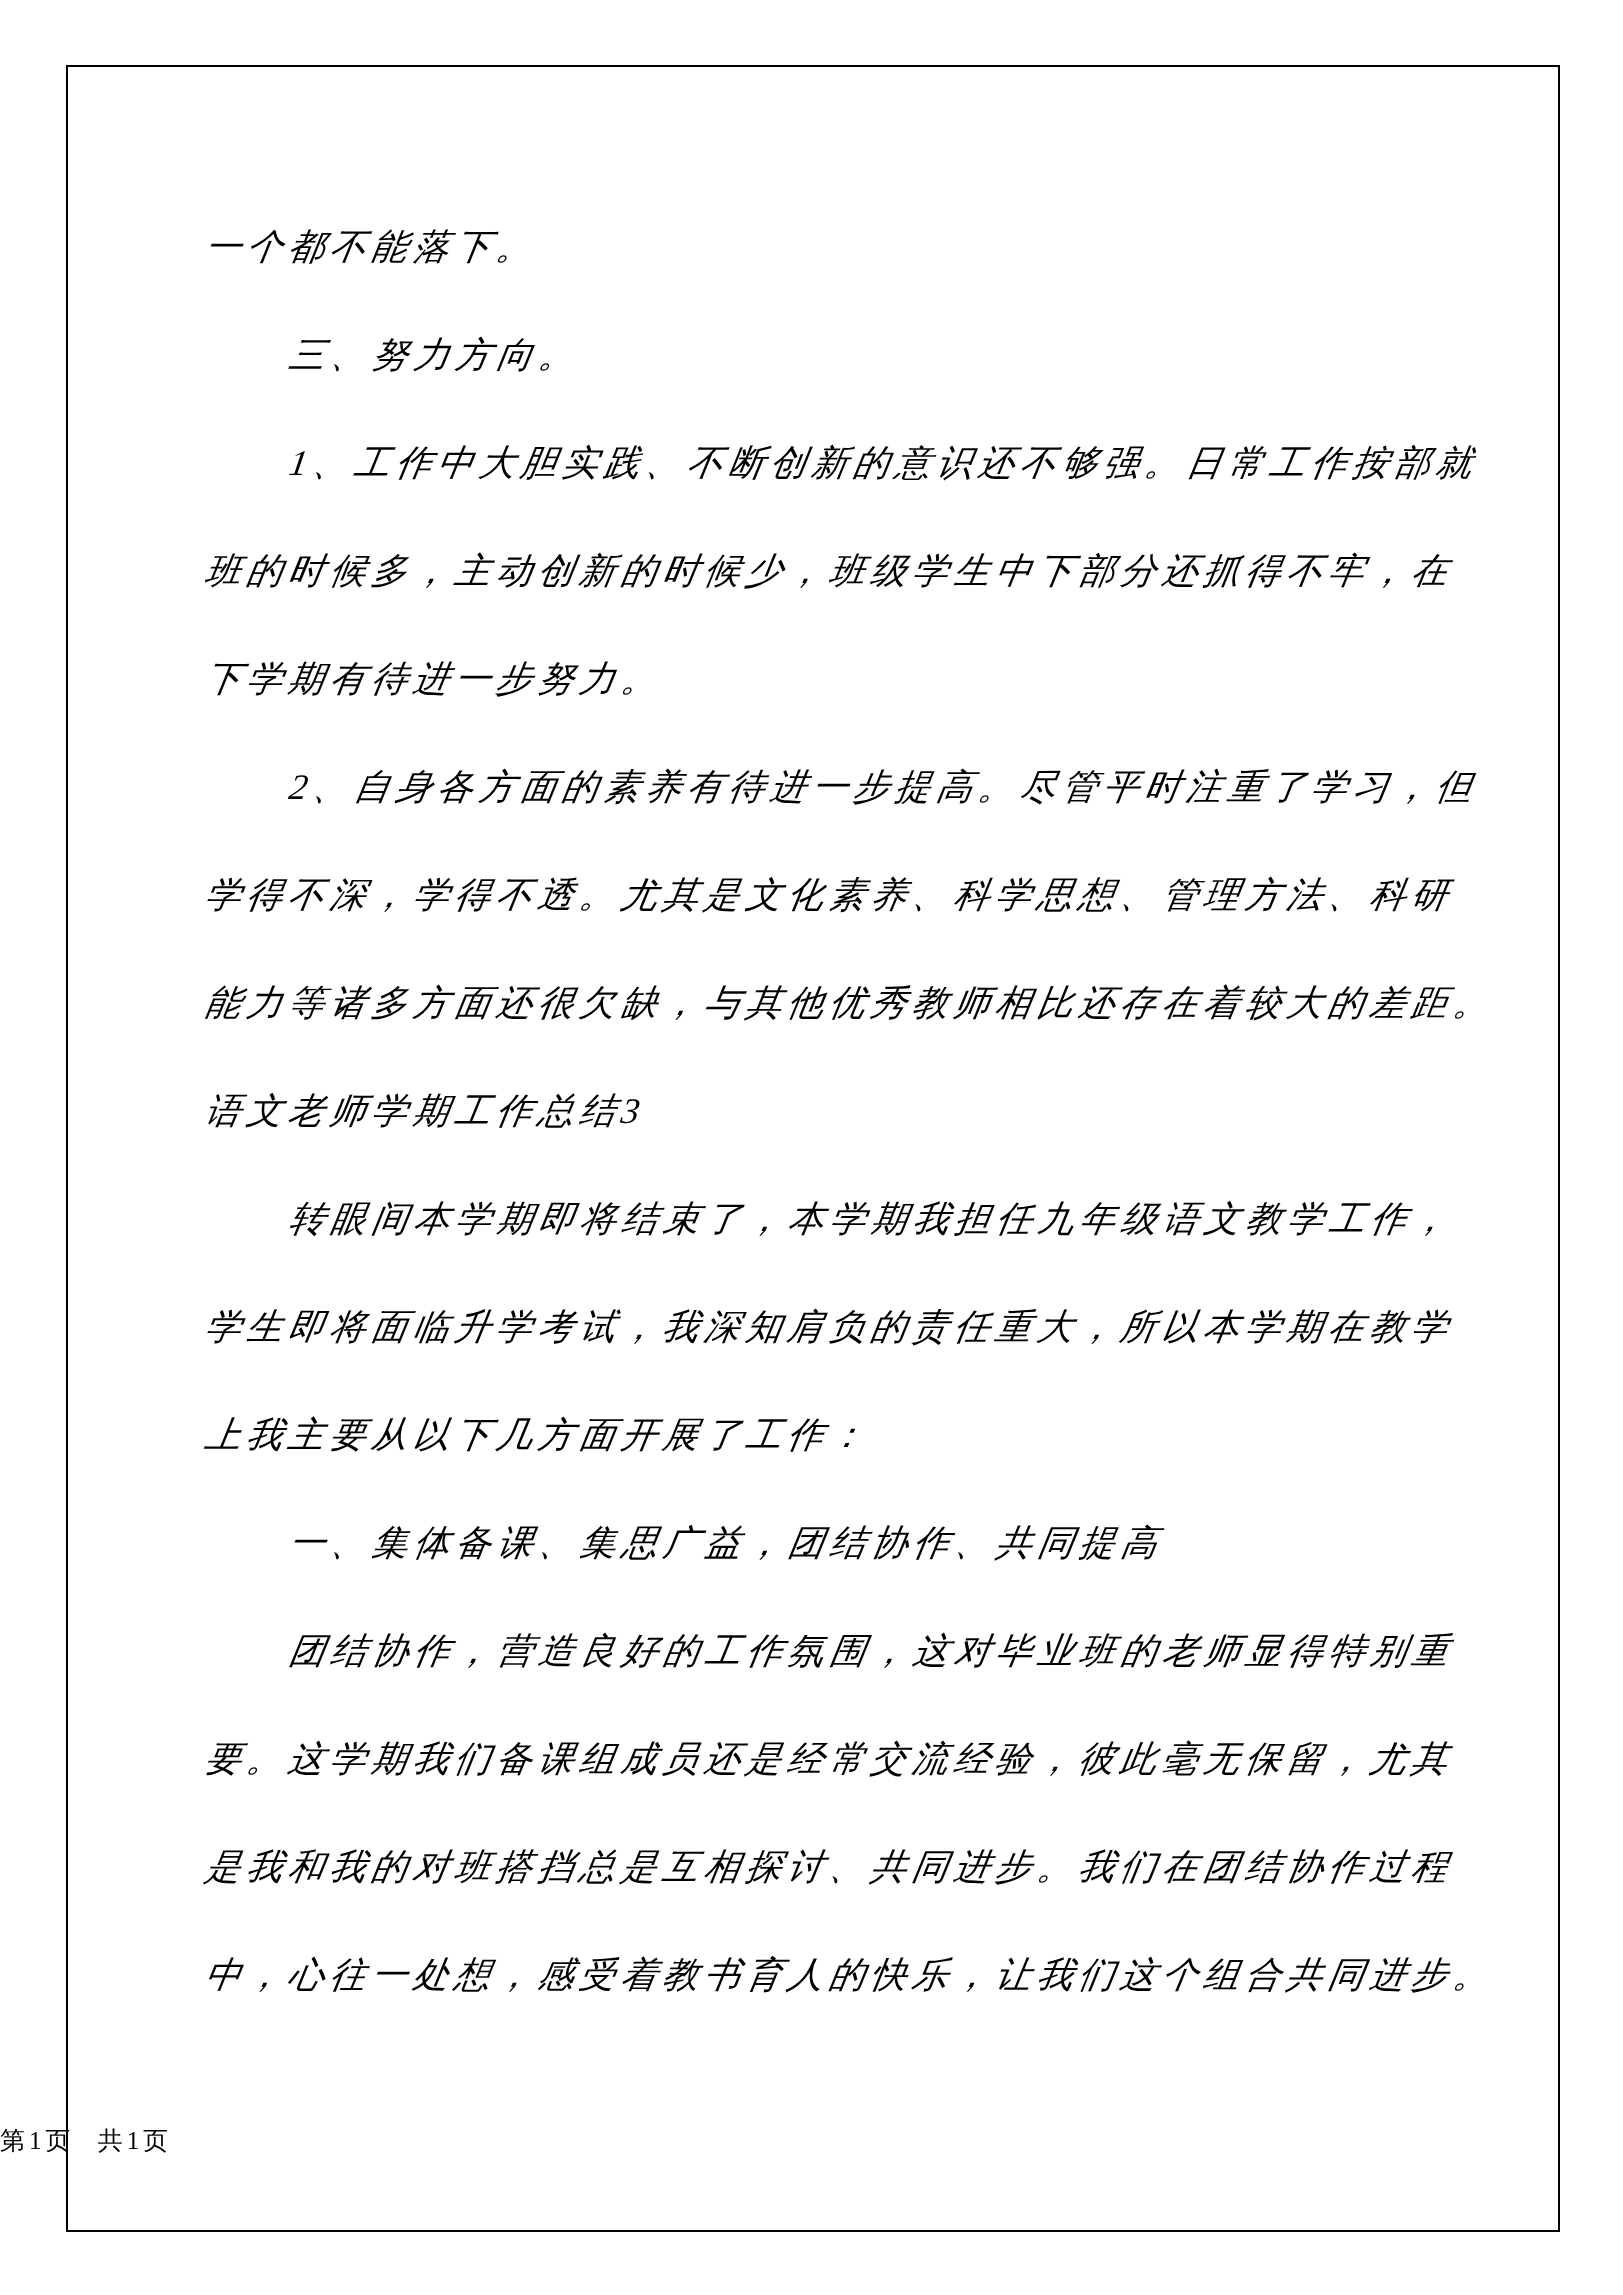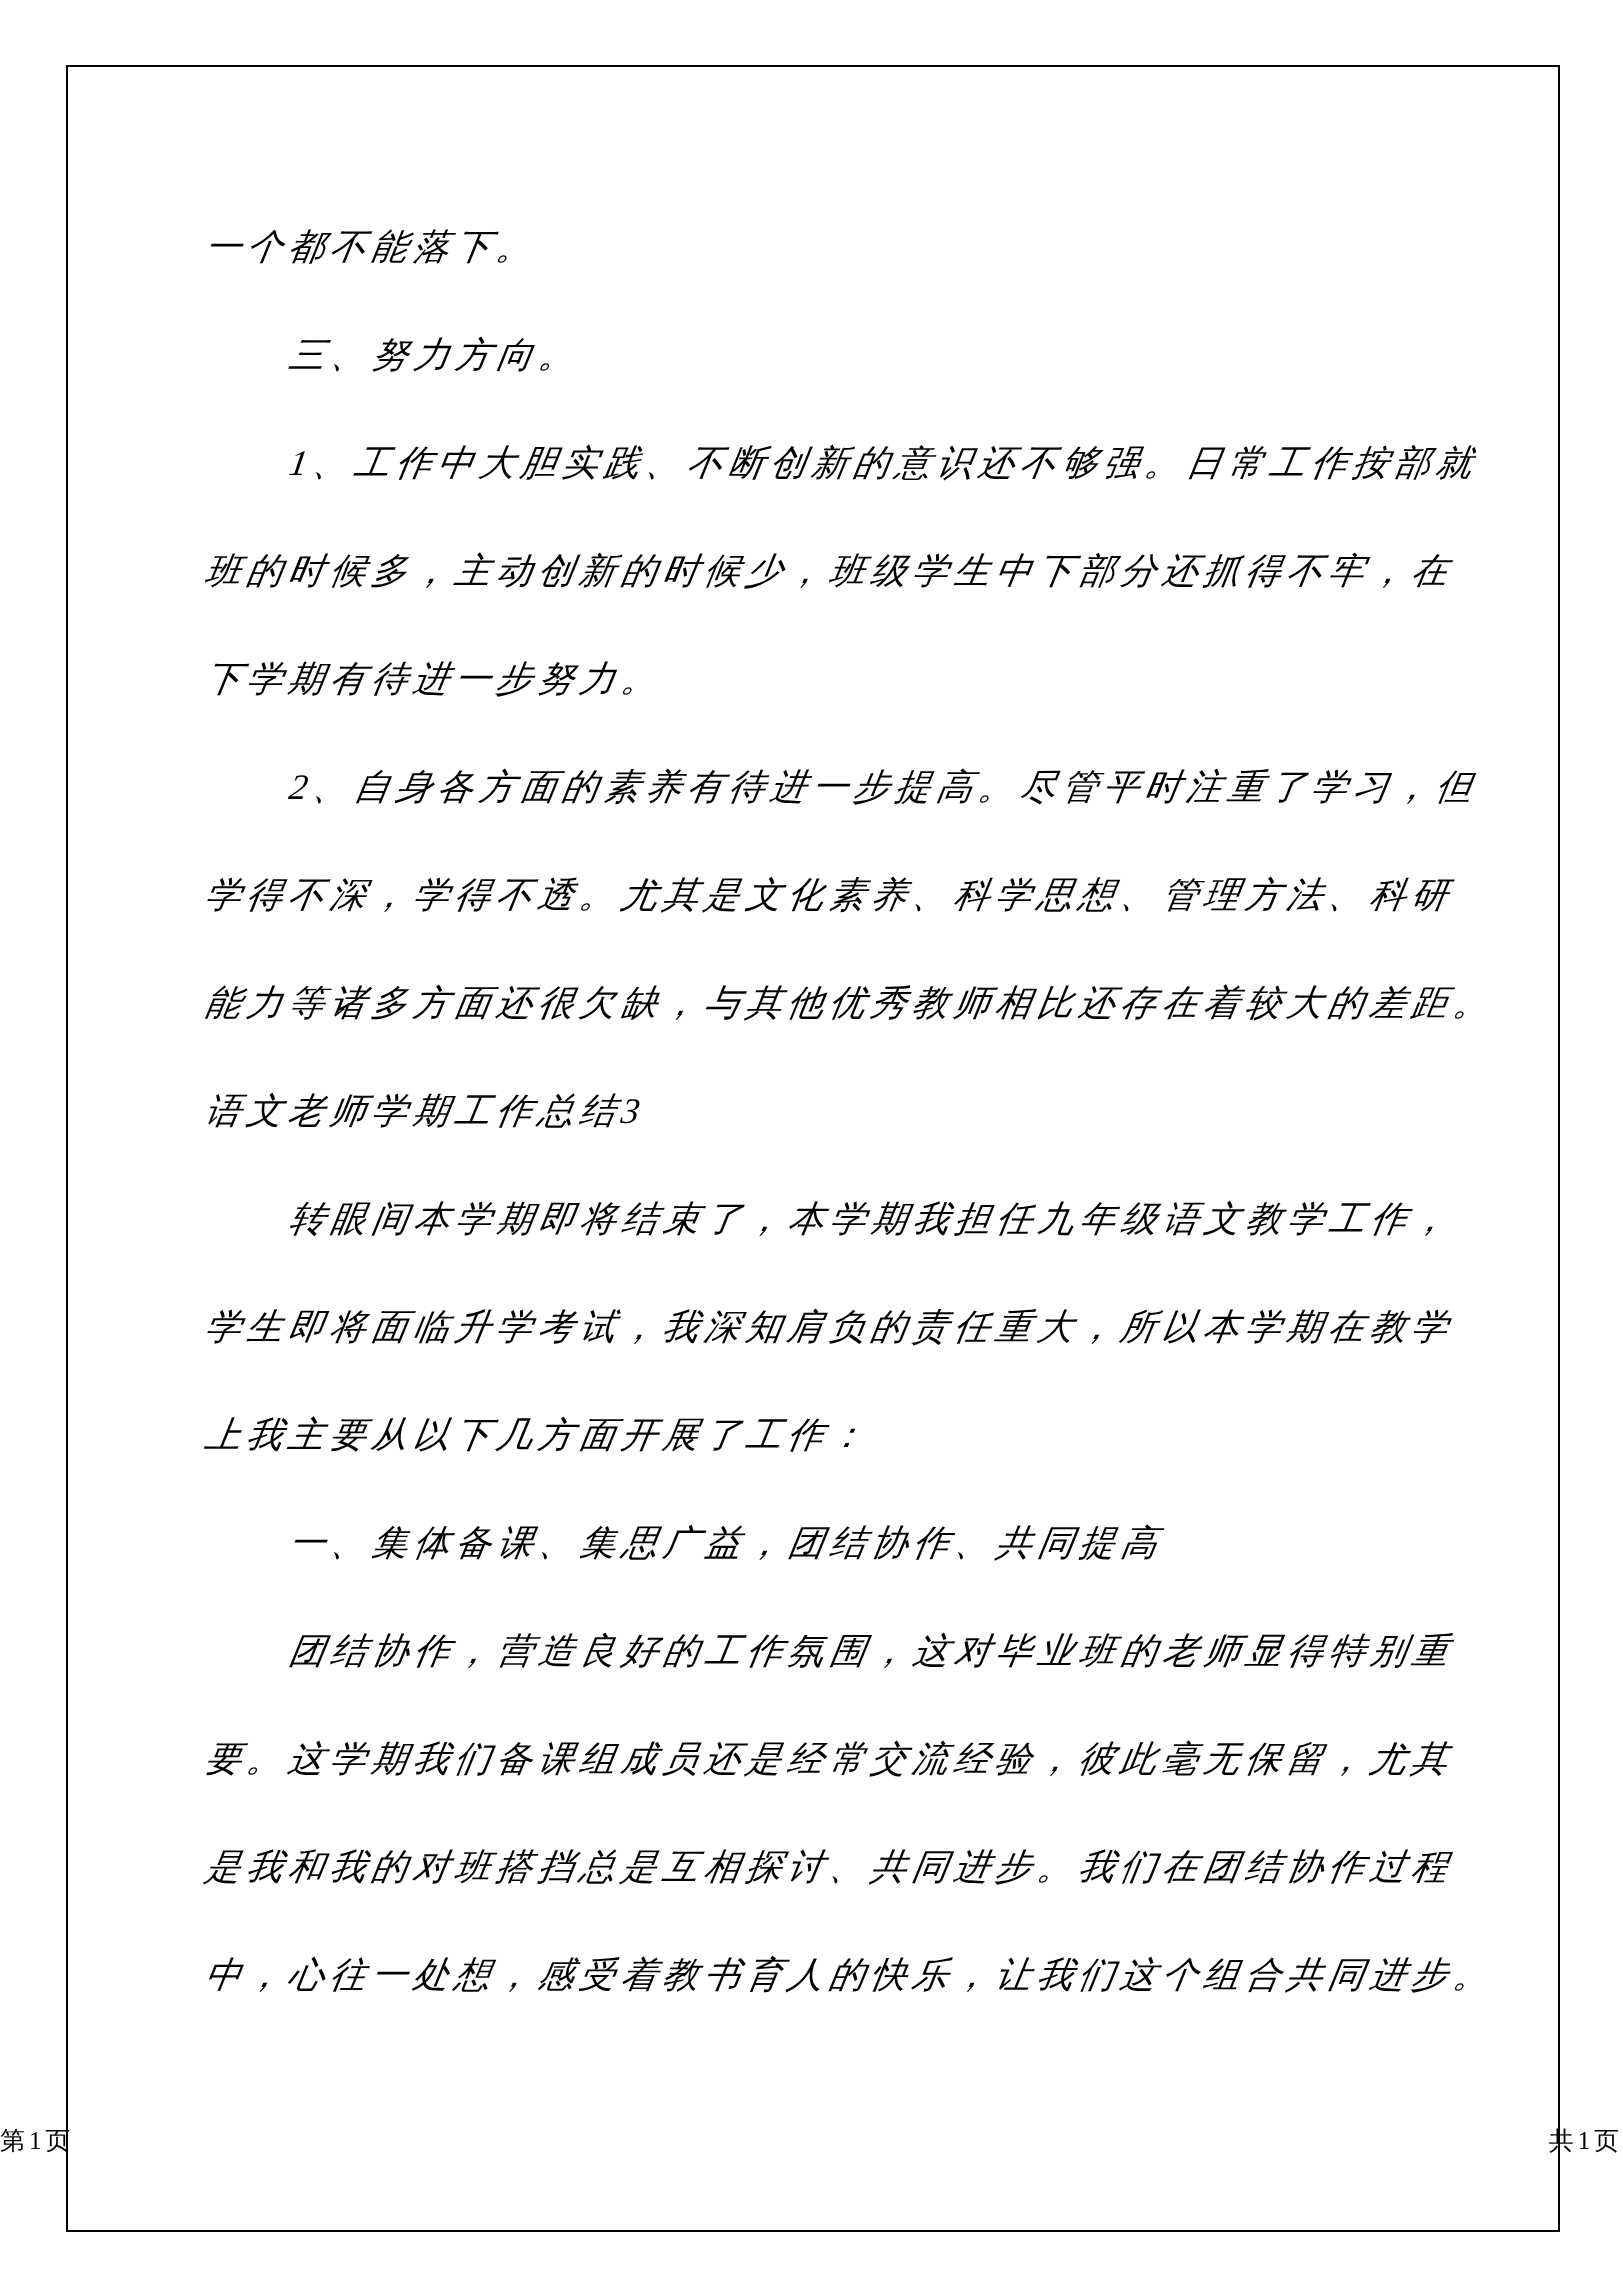--- a/index.html
+++ b/index.html
@@ -42,21 +42,21 @@
   }
   .line.indent {
     text-indent: 84px;
   }
   .footer {
     position: absolute;
     left: 0;
     top: 2124px;
     width: 100%;
     display: flex;
-    justify-content: space-between;
+    justify-content: flex-start;
     gap: 23.6px;
     font-size: 25px;
     letter-spacing: 3.9px;
     font-style: normal;
   }
 </style>
 </head>
 <body>
 
 <div class="page">

